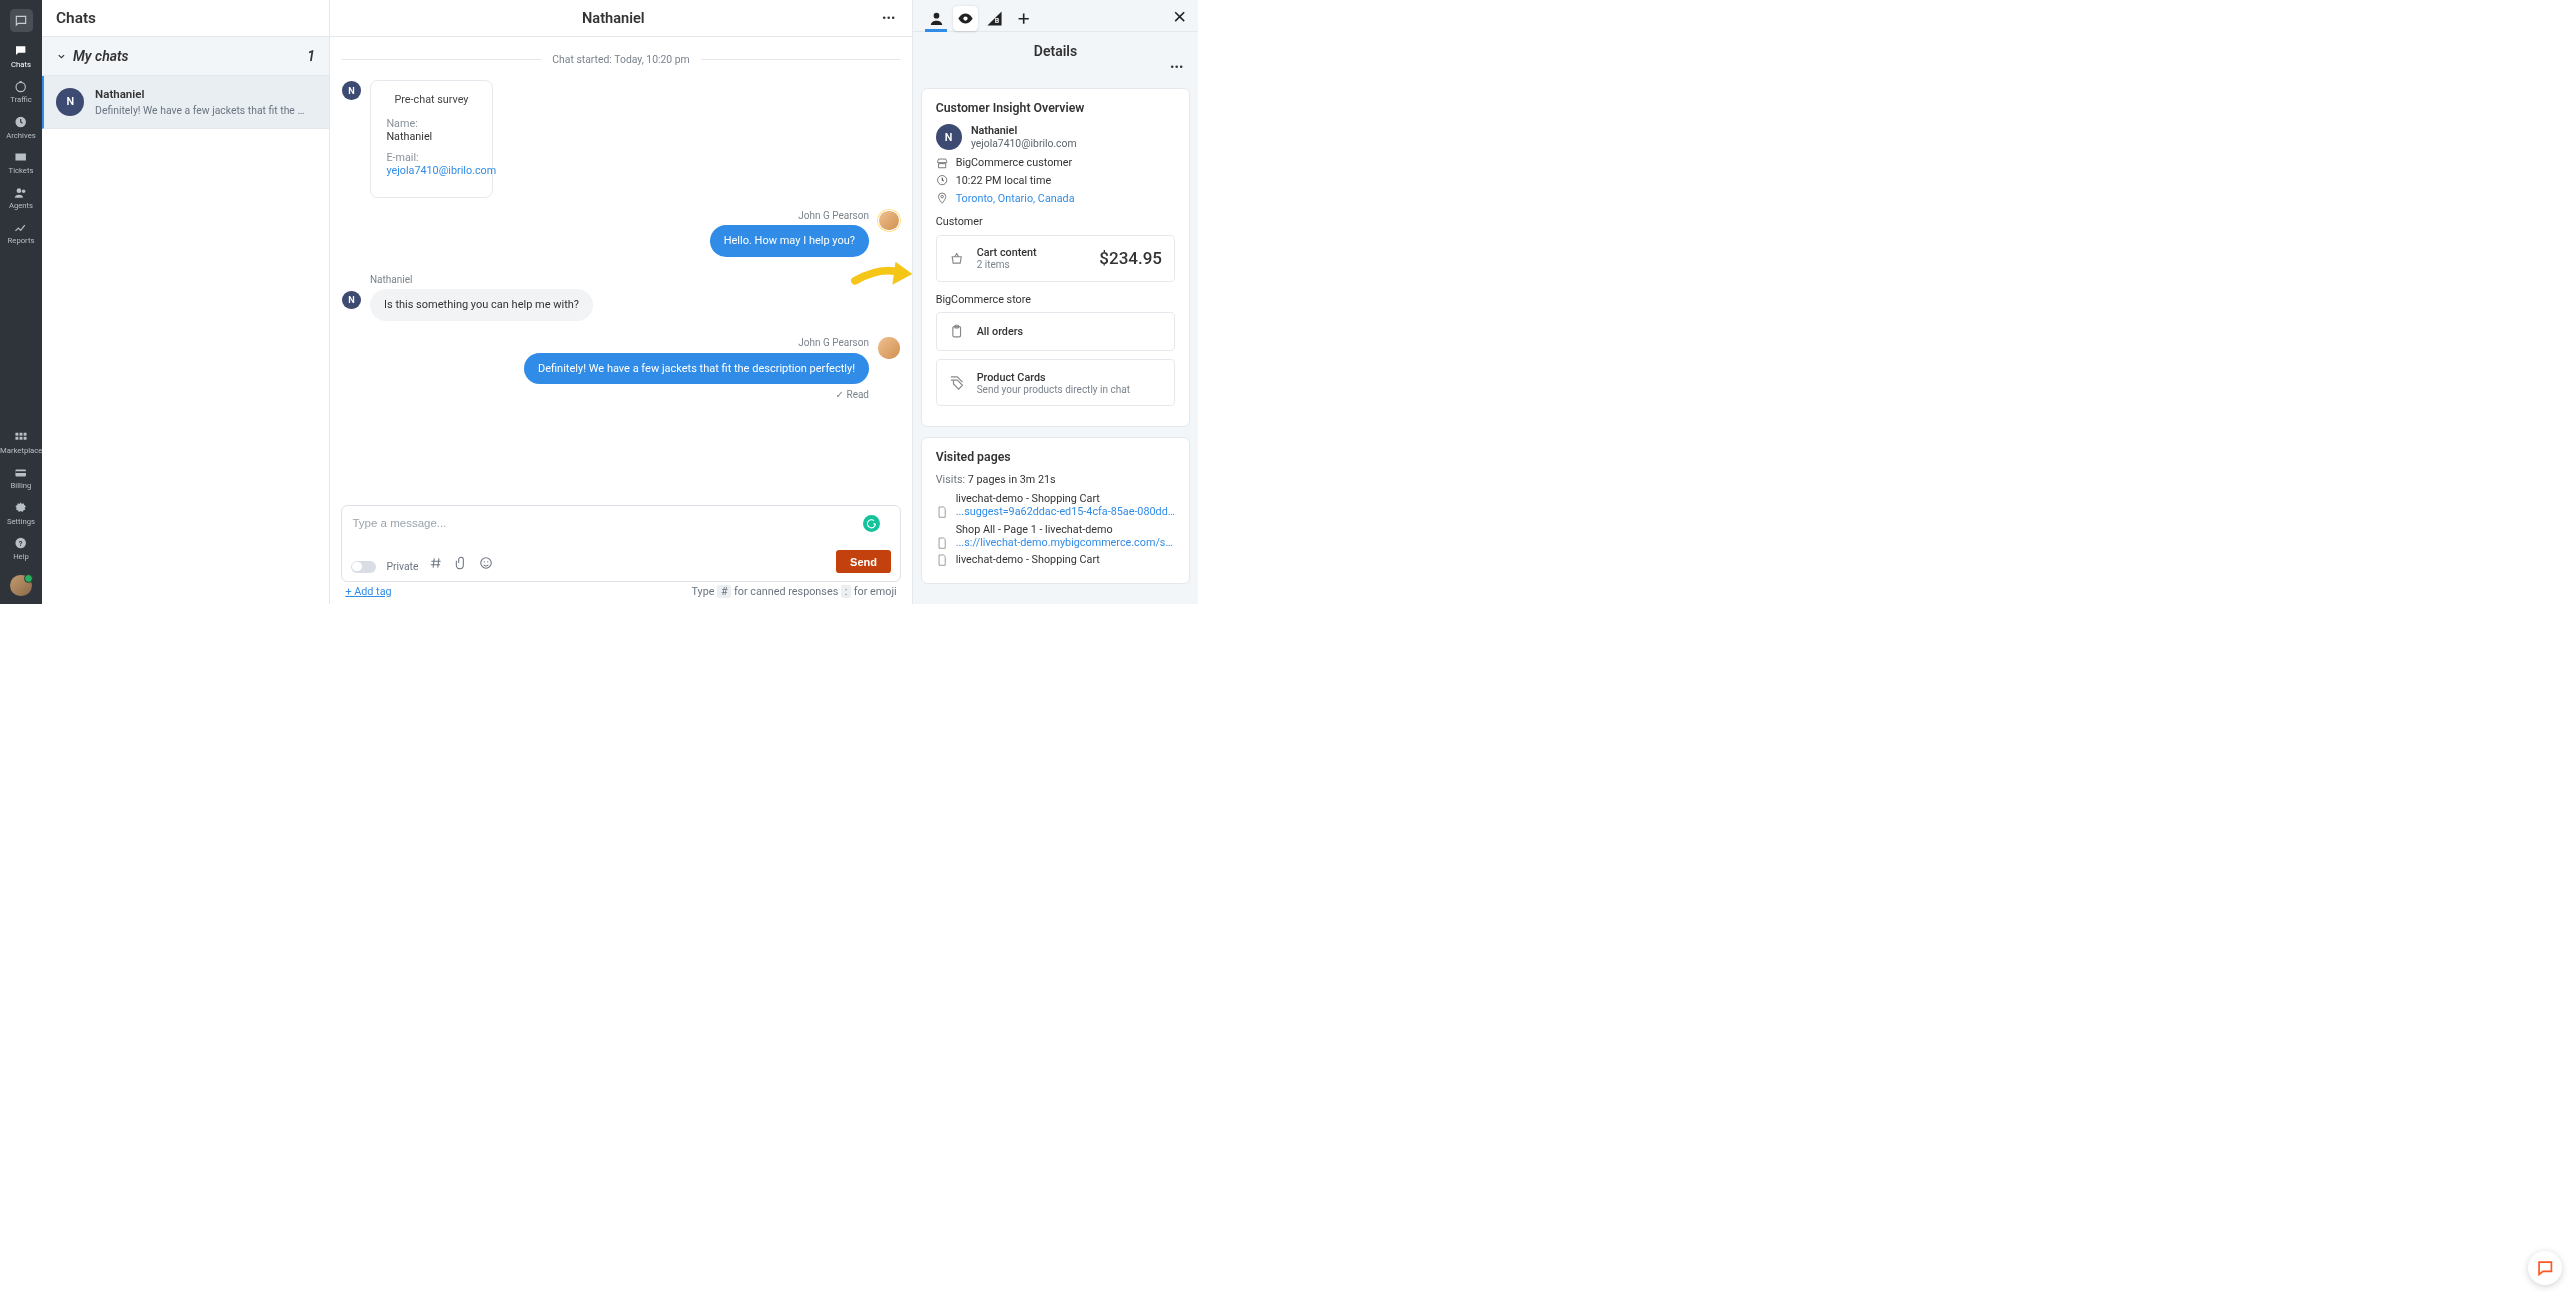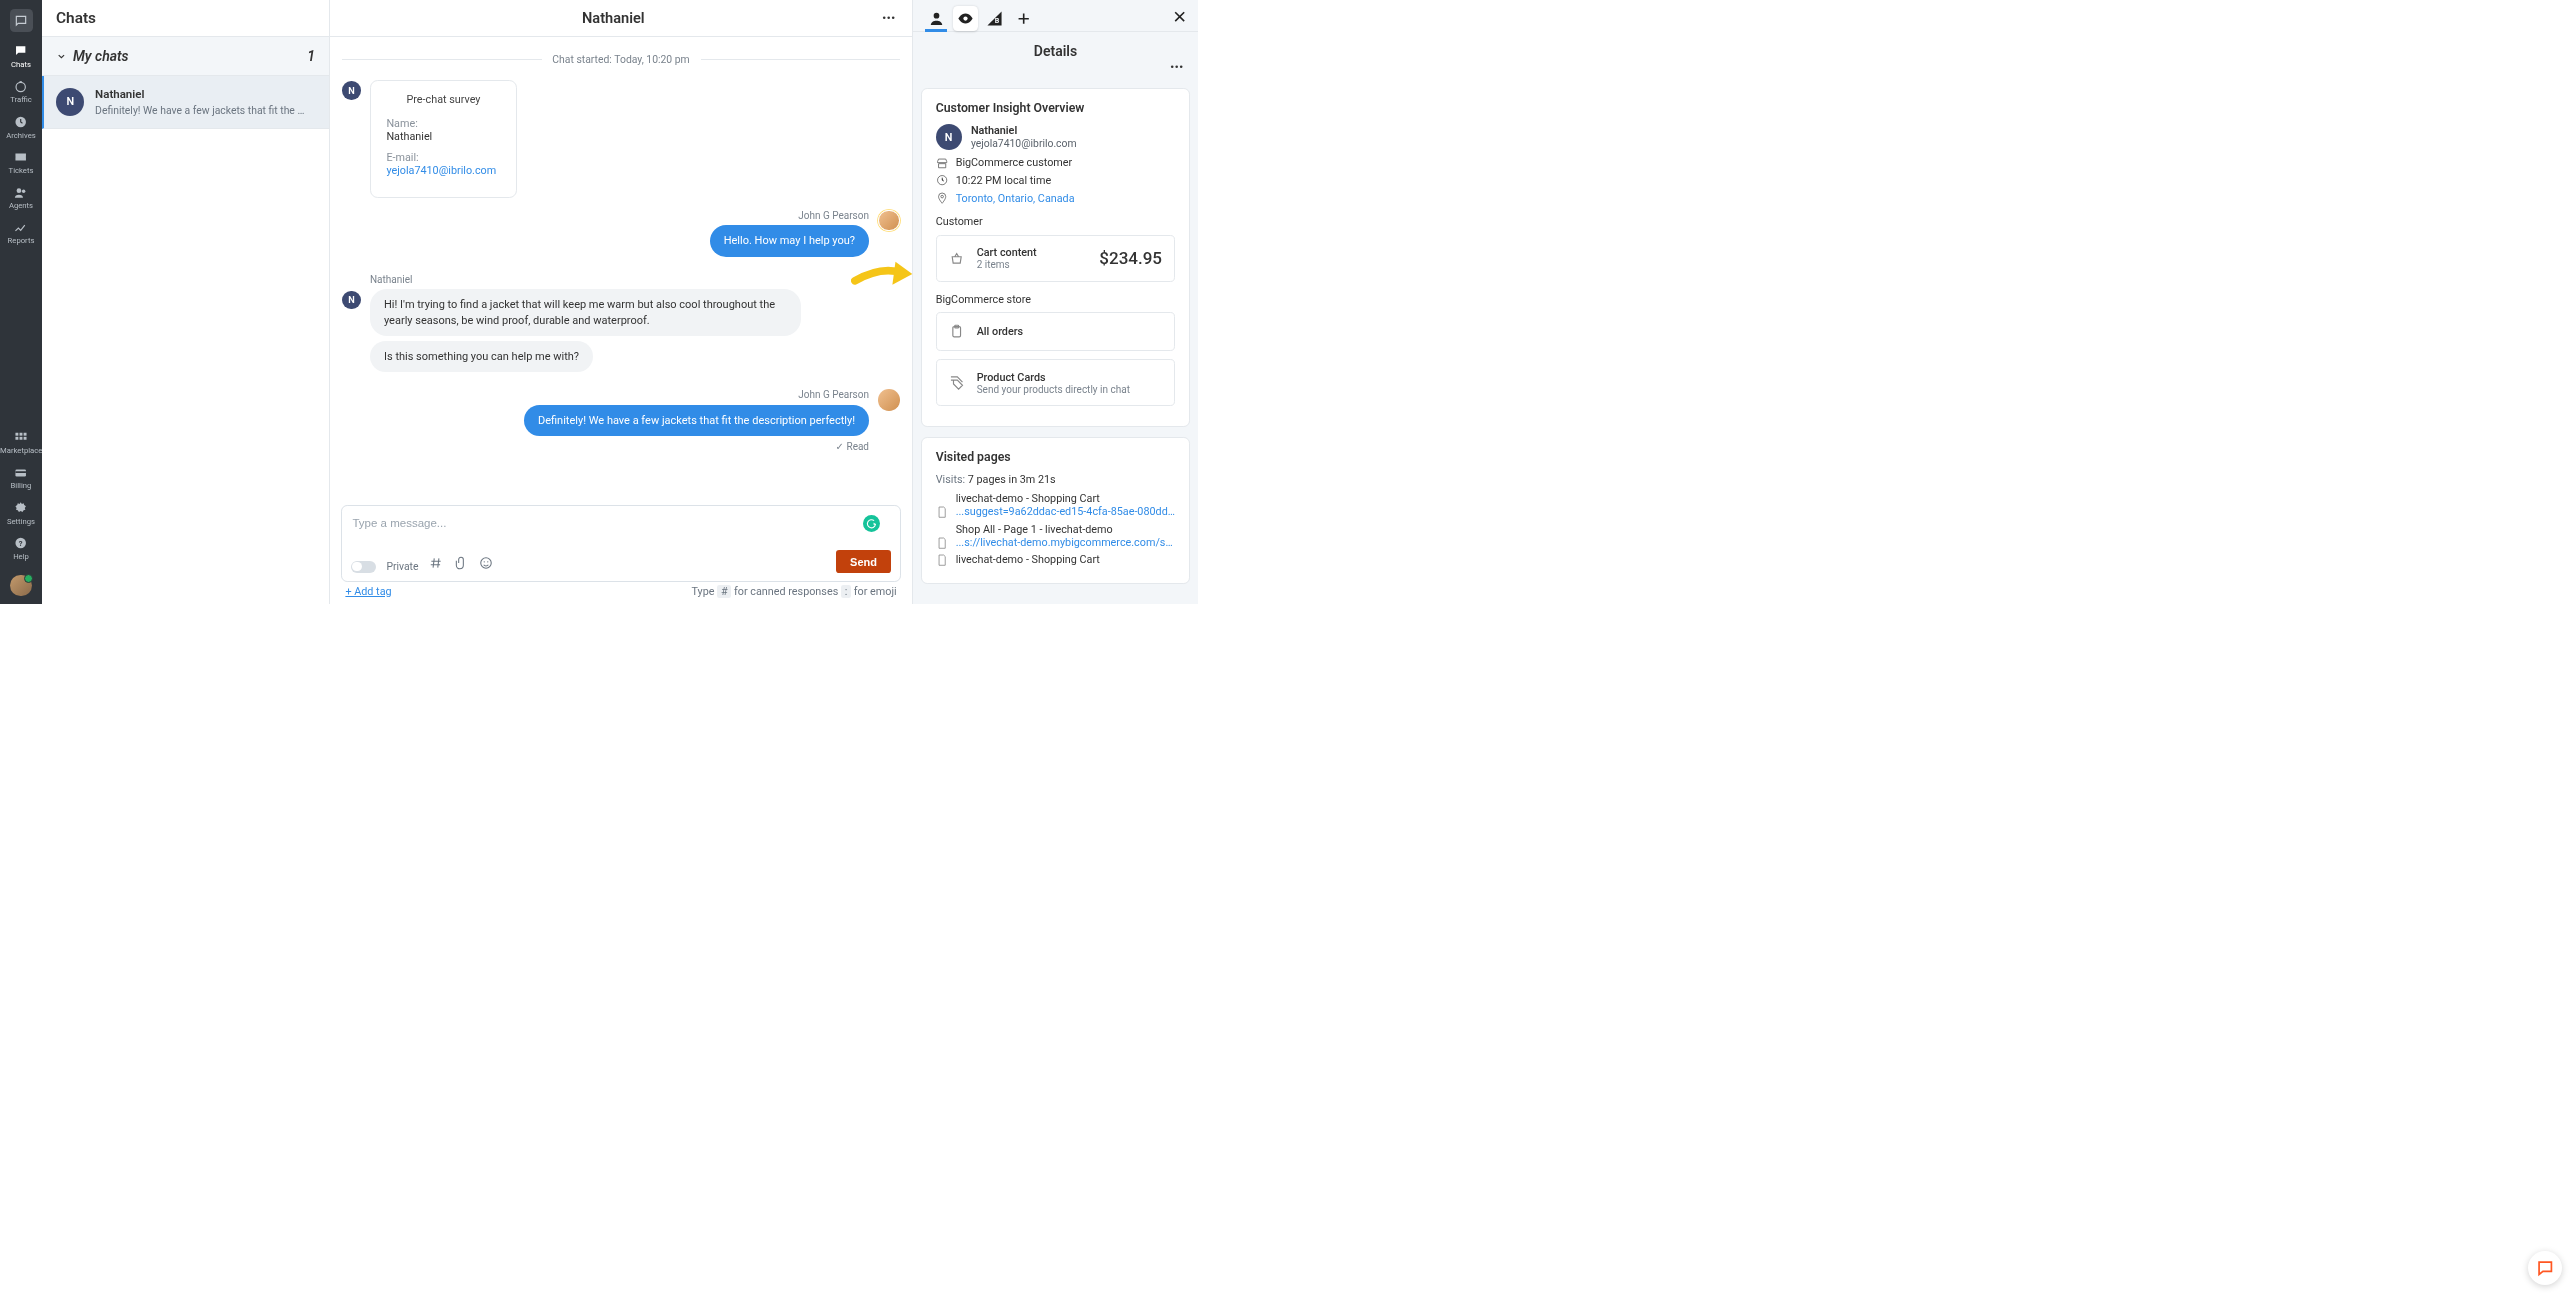--- a/index.html
+++ b/index.html
@@ -40,21 +40,21 @@
 .msg-block.right { flex-direction: row-reverse; }
 .avatar-sm { width: 18.5px; height: 18.5px; border-radius: 50%; background: #3d4a72; color: #fff; display: flex; align-items: center; justify-content: center; font-size: 9.2px; font-weight: 600; flex-shrink:0; margin-top:1.5px; }
 .avatar-img { width: 21.5px; height: 21.5px; border-radius: 50%; background: linear-gradient(135deg,#f0c090,#d09050); border:1.5px solid #fff; box-shadow:0 0 0 0.8px #ffd966; flex-shrink:0; }
 .avatar-img.plain { box-shadow:none; border:none; }
 .msg-col { max-width: 431px; }
 .msg-sender { font-size: 10px; color: #7a838d; margin-bottom: 4.6px; }
 .msg-block.right .msg-sender { text-align: right; }
 .bubble { border-radius: 17px; padding: 7.7px 14px; font-size: 11px; line-height: 1.45; margin-bottom:4.6px; }
 .bubble.grey { background: #f1f3f5; color: #333; }
 .bubble.blue { background: #318ce7; color: #fff; }
-.survey-card { border: 0.8px solid #e4e8ec; border-radius: 7.7px; padding: 12.3px 15.4px; width: 147px; background:#fff; }
+.survey-card { border: 0.8px solid #e4e8ec; border-radius: 7.7px; padding: 12.3px 15.4px; width: 123px; background:#fff; }
 .survey-card h4 { font-weight: 400; color: #444; margin-bottom: 10.8px; text-align:center; }
 .survey-card .field { margin-bottom: 7.7px; font-size:10.8px; }
 .survey-card .label { color: #8a929b; }
 .survey-card .email { color: #318ce7; }
 .read-receipt { text-align: right; color: #7a838d; font-size: 10px; }
 .read-receipt::before { content: "✓ "; }
 
 
 .composer-wrap { padding: 0 10.8px 6.2px; margin-top: 17px; }
 .composer { border: 0.8px solid #dce2e8; border-radius: 6.2px; padding: 7.7px 9.2px; }
@@ -250,21 +250,20 @@
       <div class="msg-col">
         <div class="msg-sender">John G Pearson</div>
         <div class="bubble blue">Hello. How may I help you?</div>
       </div>
     </div>
 
     <div class="msg-block">
       <div class="avatar-sm" style="align-self:flex-start; margin-top:17px">N</div>
       <div class="msg-col">
         <div class="msg-sender">Nathaniel</div>
-        <div class="bubble grey">Hi! I'm trying to find a jacket that will keep me warm but also cool throughout the yearly seasons, be wind proof, durable and waterproof.</div>
         <div class="bubble grey" style="display:inline-block">Is this something you can help me with?</div>
       </div>
     </div>
 
     <div class="msg-block right">
       <div class="avatar-img plain"></div>
       <div class="msg-col">
         <div class="msg-sender">John G Pearson</div>
         <div class="bubble blue">Definitely! We have a few jackets that fit the description perfectly!</div>
         <div class="read-receipt">Read</div>

